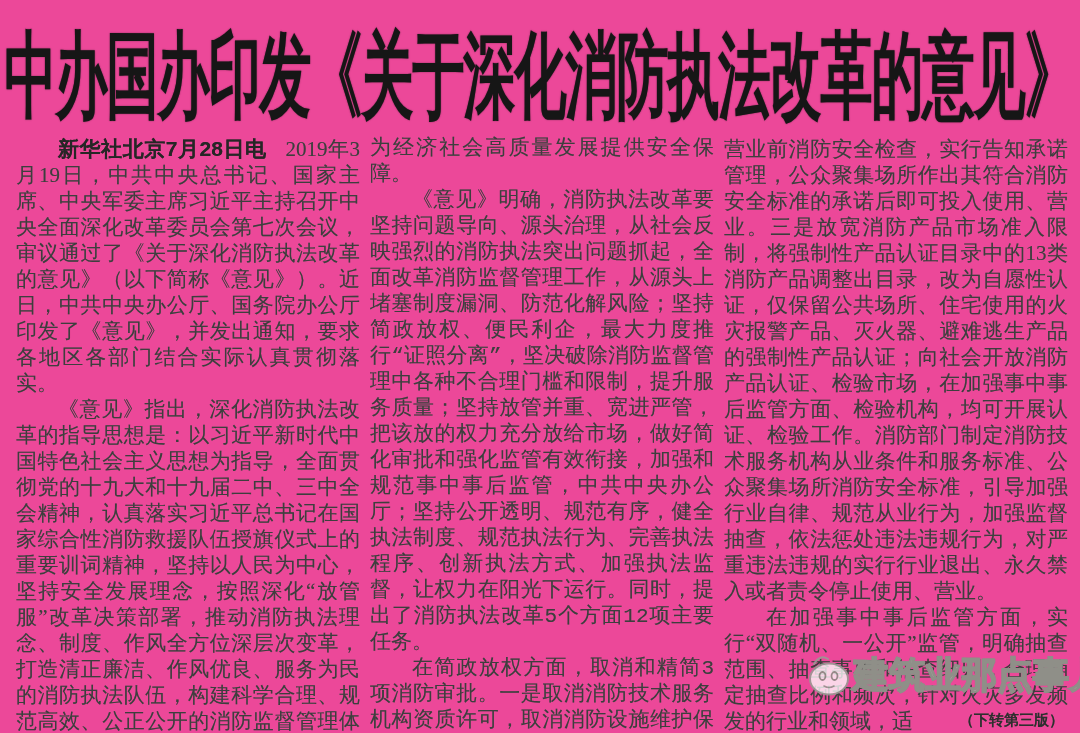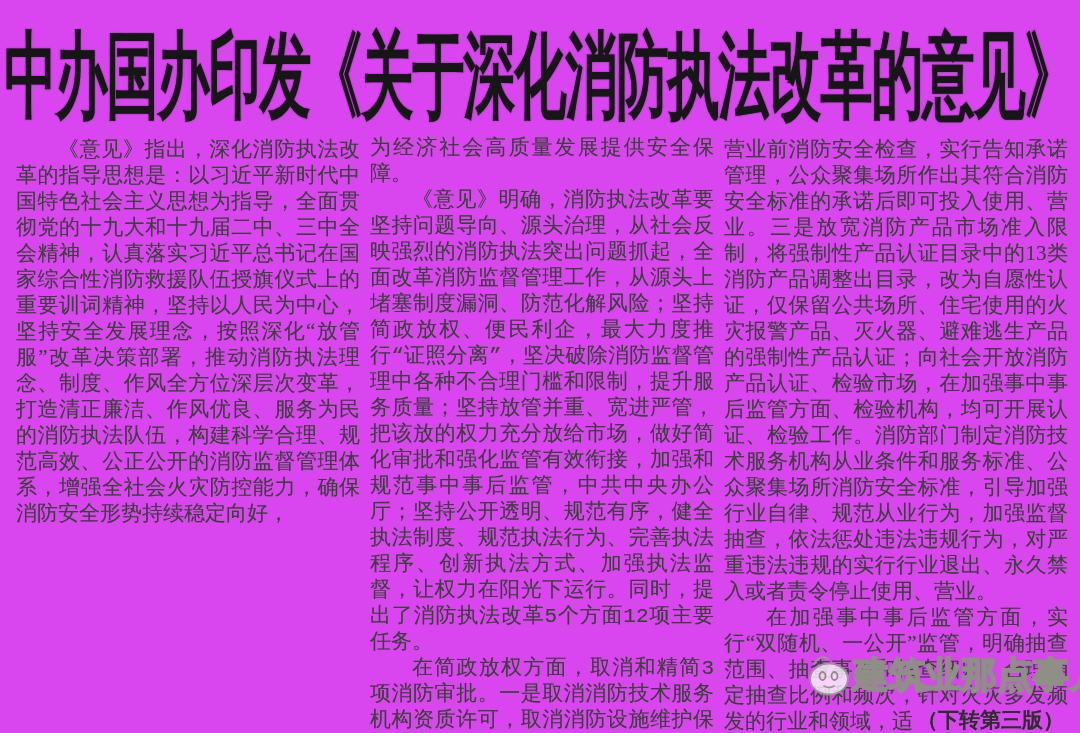--- a/index.html
+++ b/index.html
@@ -1,18 +1,18 @@
 <!DOCTYPE html>
 <html><head>
 <meta charset="utf-8">
 <style>
   html,body { margin:0; padding:0; background:#e9e9e7; }
   .page {
     position:relative; width:1080px; height:733px; overflow:hidden;
-    background:#d946ef;
+    background:#ec4899;
     font-family:"Liberation Serif","DejaVu Serif",serif;
   }
   
   .headline {
     position:absolute; top:14px; left:0; width:1080px; margin:0;
     text-align:center; white-space:nowrap;
     font-family:"Liberation Sans","DejaVu Sans",sans-serif;
     font-weight:900; font-size:51px; letter-spacing:-1px;
     color:#161616;
     transform:scale(1.02,1.85); transform-origin:50% 0;
@@ -31,21 +31,21 @@
   .col p { margin:0; padding:0; }
   .indent { text-indent:2em; }
   .dateline {
     font-family:"Liberation Sans","DejaVu Sans",sans-serif;
     font-weight:700; color:#262626; margin-right:.9em;
     text-shadow:0 0 .5px rgba(40,40,40,.8);
   }
   .continuation {
     position:absolute; right:4px; bottom:0;
     font-family:"Liberation Sans","DejaVu Sans",sans-serif;
-    font-weight:700; font-size:21px; color:#2e2e2e; text-indent:0;
+    font-weight:700; font-size:15px; color:#2e2e2e; text-indent:0;
   }
   
   .watermark {
     position:absolute; left:806px; top:650px;
     display:flex; align-items:center; gap:1px;
     pointer-events:none;
   }
   .wm-icon { display:inline-block; width:46px; height:50px; opacity:.9; }
   .wm-text {
     font-family:"Liberation Sans","DejaVu Sans",sans-serif;
@@ -58,20 +58,21 @@
   }
 </style>
 </head>
 <body>
 
 <div class="page">
 
   <h1 class="headline">中办国办印发《关于深化消防执法改革的意见》</h1>
 
   <div class="col col-1">
+    <p class="indent"><span class="dateline">新华社北京7月28日电</span><span>2019年3月19日，中共中央总书记、国家主席、中央军委主席习近平主持召开中央全面深化改革委员会第七次会议，审议通过了《关于深化消防执法改革的意见》（以下简称《意见》）。近日，中共中央办公厅、国务院办公厅印发了《意见》，并发出通知，要求各地区各部门结合实际认真贯彻落实。</span></p>
     <p class="indent">《意见》指出，深化消防执法改革的指导思想是：以习近平新时代中国特色社会主义思想为指导，全面贯彻党的十九大和十九届二中、三中全会精神，认真落实习近平总书记在国家综合性消防救援队伍授旗仪式上的重要训词精神，坚持以人民为中心，坚持安全发展理念，按照深化“放管服”改革决策部署，推动消防执法理念、制度、作风全方位深层次变革，打造清正廉洁、作风优良、服务为民的消防执法队伍，构建科学合理、规范高效、公正公开的消防监督管理体系，增强全社会火灾防控能力，确保消防安全形势持续稳定向好，</p>
   </div>
 
   <div class="col col-2">
     <p>为经济社会高质量发展提供安全保障。</p>
     <p class="indent">《意见》明确，消防执法改革要坚持问题导向、源头治理，从社会反映强烈的消防执法突出问题抓起，全面改革消防监督管理工作，从源头上堵塞制度漏洞、防范化解风险；坚持简政放权、便民利企，最大力度推行“证照分离”，坚决破除消防监督管理中各种不合理门槛和限制，提升服务质量；坚持放管并重、宽进严管，把该放的权力充分放给市场，做好简化审批和强化监管有效衔接，加强和规范事中事后监管，中共中央办公厅；坚持公开透明、规范有序，健全执法制度、规范执法行为、完善执法程序、创新执法方式、加强执法监督，让权力在阳光下运行。同时，提出了消防执法改革5个方面12项主要任务。</p>
     <p class="indent">在简政放权方面，取消和精简3项消防审批。一是取消消防技术服务机构资质许可，取消消防设施维护保养检测、消防安全评估机构资质许可制度，企业办理营业执照后即可开展经营活动。二是简化公众聚集场所投入使用、</p>
   </div>
 
   <div class="col col-3">

